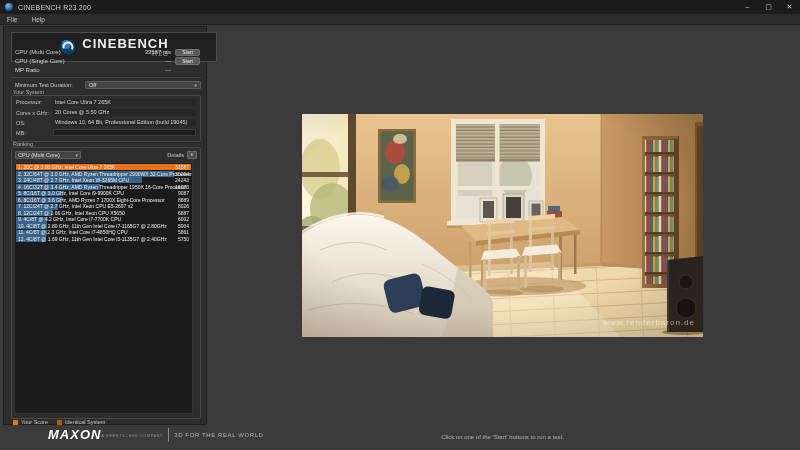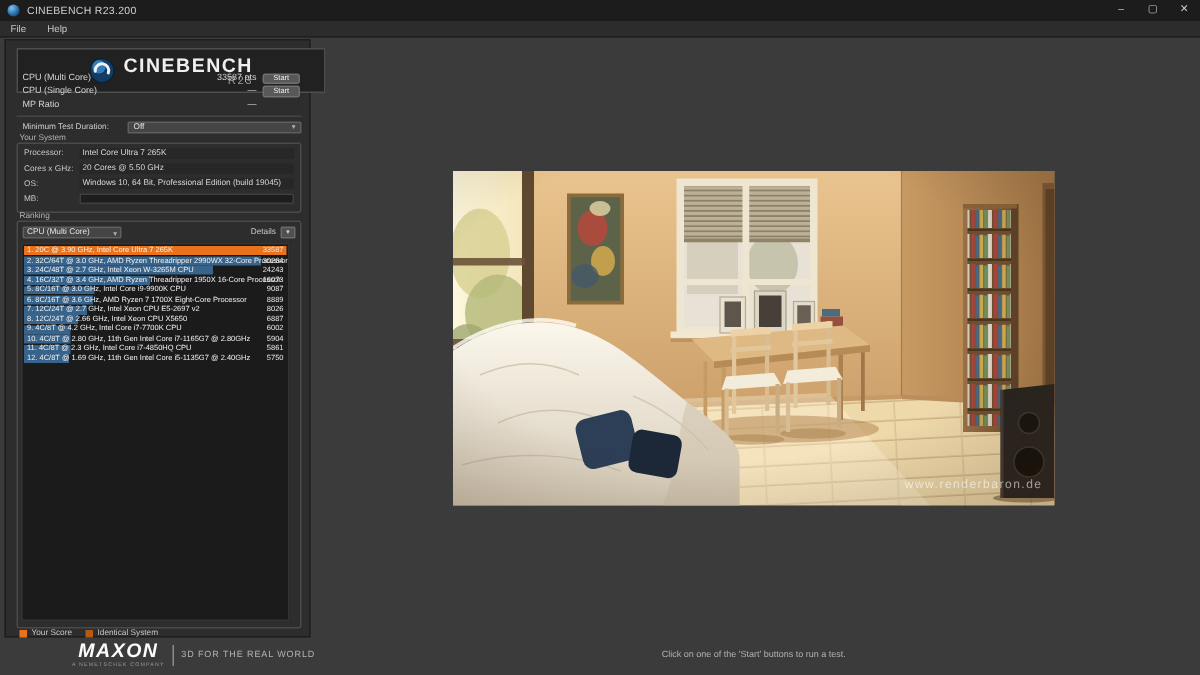--- a/index.html
+++ b/index.html
@@ -62,21 +62,21 @@
 
   .legend { position:absolute; left:9px; top:392px; display:flex; align-items:center; font-size:5.5px; color:#c6c6c6; }
   .legitem { display:flex; align-items:center; margin-right:9px; }
   .legswatch { width:5px; height:5px; margin-right:3px; }
 
   
   .scene { position:absolute; left:302px; top:114px; width:401px; height:223px; }
 
   
   .maxonwrap { position:absolute; left:48px; top:428px; display:flex; align-items:center; }
-  .maxonstack { display:flex; flex-direction:column; align-items:center; }
+  .maxonstack { display:flex; flex-direction:row; align-items:center; }
   .maxon { font-size:13px; font-weight:900; color:#fdfdfd; letter-spacing:1px; line-height:12px; font-style:italic; }
   .maxonsub { font-size:3.5px; color:#9a9a9a; letter-spacing:.8px; margin-top:1px; }
   .maxondiv { width:1px; height:14px; background:#8a8a8a; margin:0 5px; }
   .tagline { font-size:6px; color:#b4b4b4; letter-spacing:.6px; }
   .status { position:absolute; left:302px; top:434px; width:401px; text-align:center; font-size:6px; color:#b2b2b2; }
 </style>
 </head>
 <body>
 
 <div id="app">

